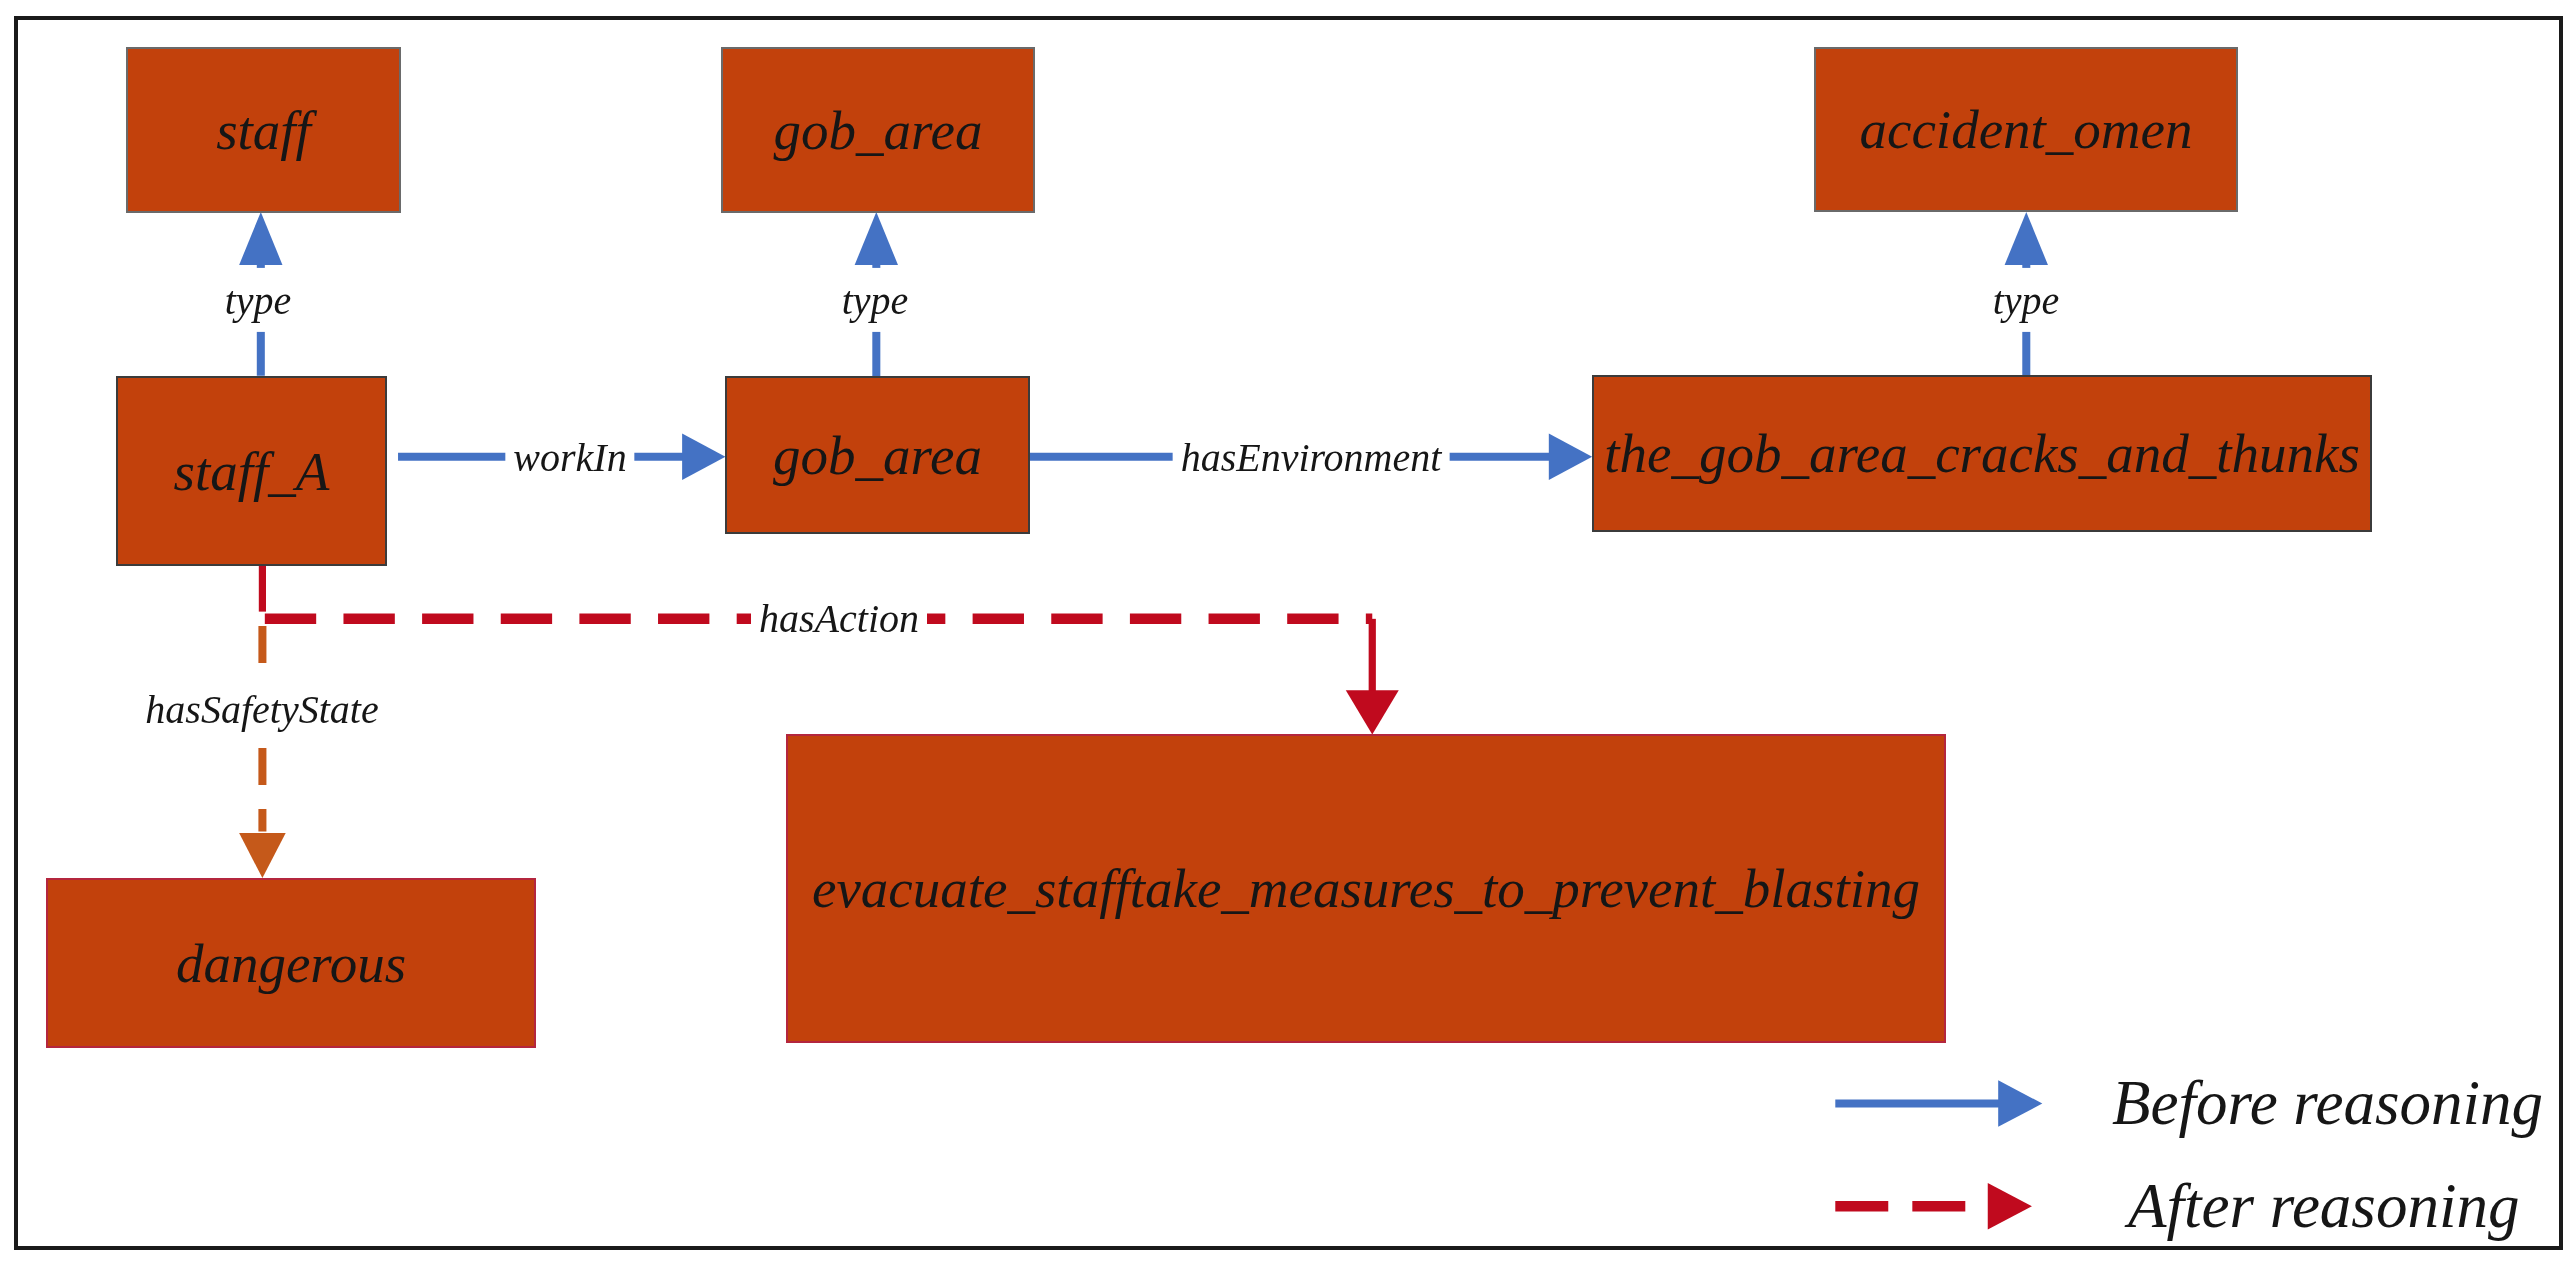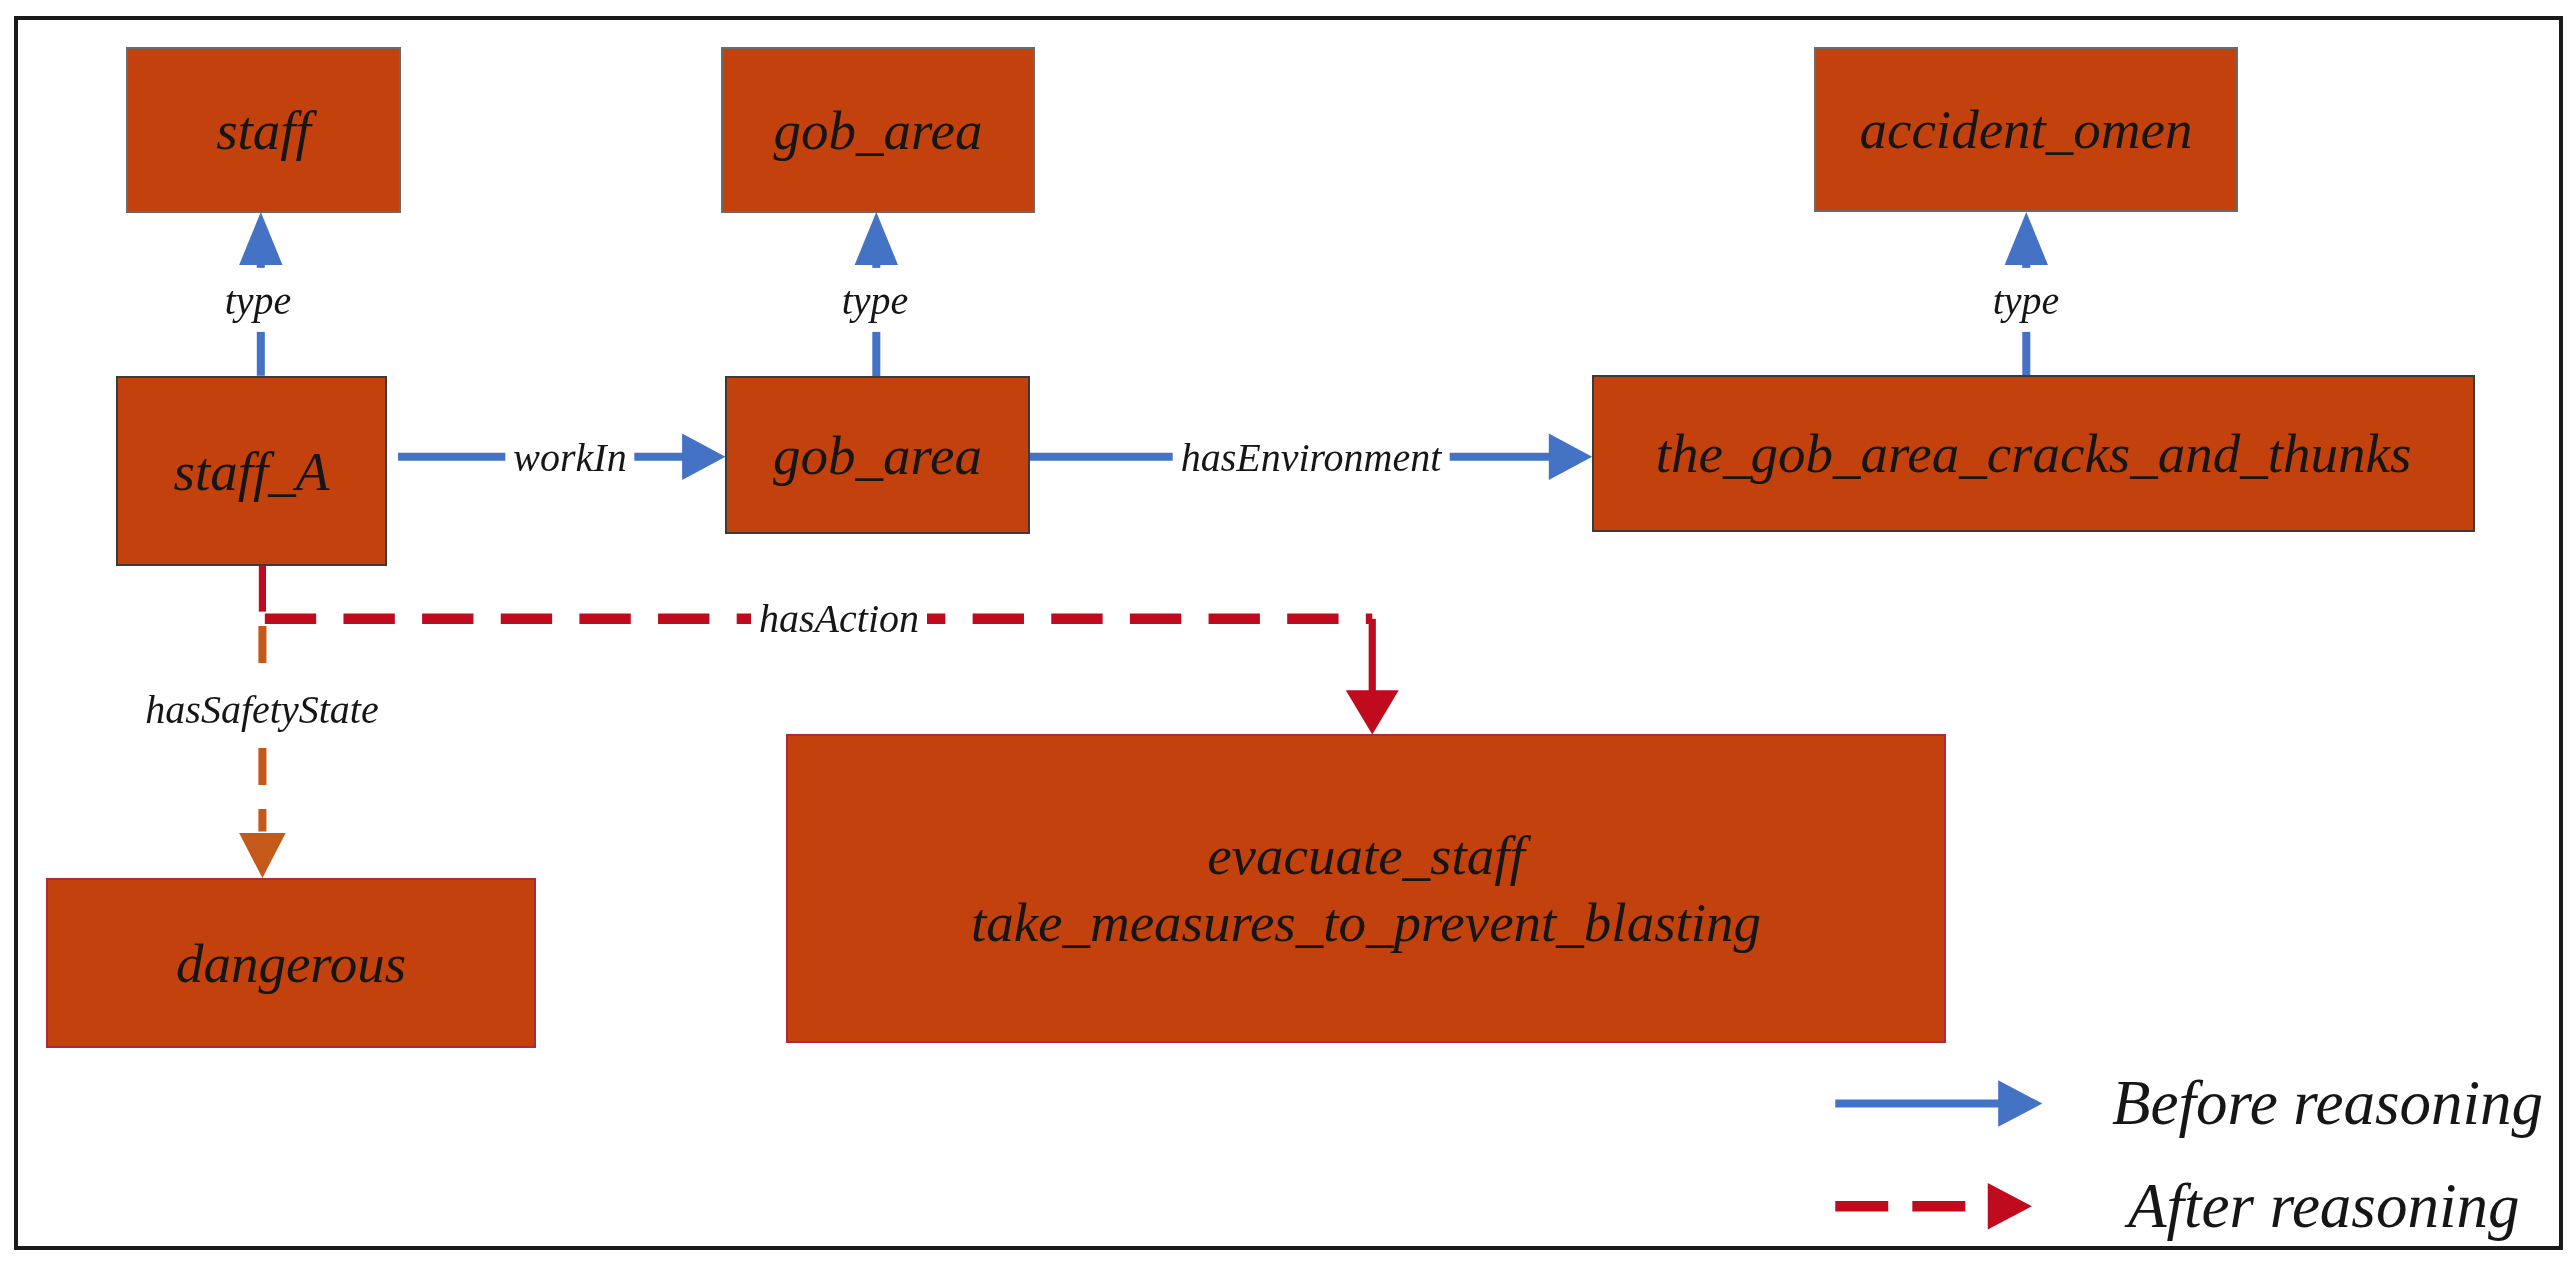--- a/index.html
+++ b/index.html
@@ -9,21 +9,21 @@
          border:4px solid #1a1a1a;background:#fff;}
   .layer{position:absolute;left:0;top:0;width:2576px;height:1277px;}
   .box{position:absolute;background:#c2410c;display:flex;align-items:center;justify-content:center;
        font-style:italic;font-size:55px;text-align:center;box-sizing:border-box;}
   .cls{border:2.4px solid #6a6a6a;}
   .inst{border:2.4px solid #3b3b3b;}
   .red{border:2.4px solid #b4263e;}
   .elabel{position:absolute;transform:translate(-50%,-50%);background:#fff;
           font-style:italic;font-size:40px;line-height:61px;padding:1.6px 8px;white-space:nowrap;}
   .legtext{position:absolute;transform:translateY(-50%);font-style:italic;font-size:63px;white-space:nowrap;}
-  .actions{flex-direction:column;line-height:67px;}
+  .actions{flex-direction:row;line-height:67px;}
   svg{display:block;}
 </style>
 </head>
 <body>
 
 <div class="frame"></div>
 
 <svg class="layer" viewBox="0 0 3210 1591">
 
   <line x1="325" y1="468" x2="325" y2="318" stroke="#4472c4" stroke-width="10"></line>
@@ -65,21 +65,21 @@
 </div>
 <div class="box cls" style="left:1814px;top:47px;width:424px;height:165px">
   <span>accident_omen</span>
 </div>
 <div class="box inst" style="left:116px;top:376px;width:271px;height:190px">
   <span>staff_A</span>
 </div>
 <div class="box inst" style="left:725px;top:376px;width:305px;height:158px">
   <span>gob_area</span>
 </div>
-<div class="box inst" style="left:1592px;top:375px;width:883px;height:157px">
+<div class="box inst" style="left:1592px;top:375px;width:780px;height:157px">
   <span>the_gob_area_cracks_and_thunks</span>
 </div>
 <div class="box red" style="left:46px;top:878px;width:490px;height:170px">
   <span>dangerous</span>
 </div>
 <div class="box red actions" style="left:786px;top:734px;width:1160px;height:309px">
   <div>evacuate_staff</div>
   <div>take_measures_to_prevent_blasting</div>
 </div>
 

